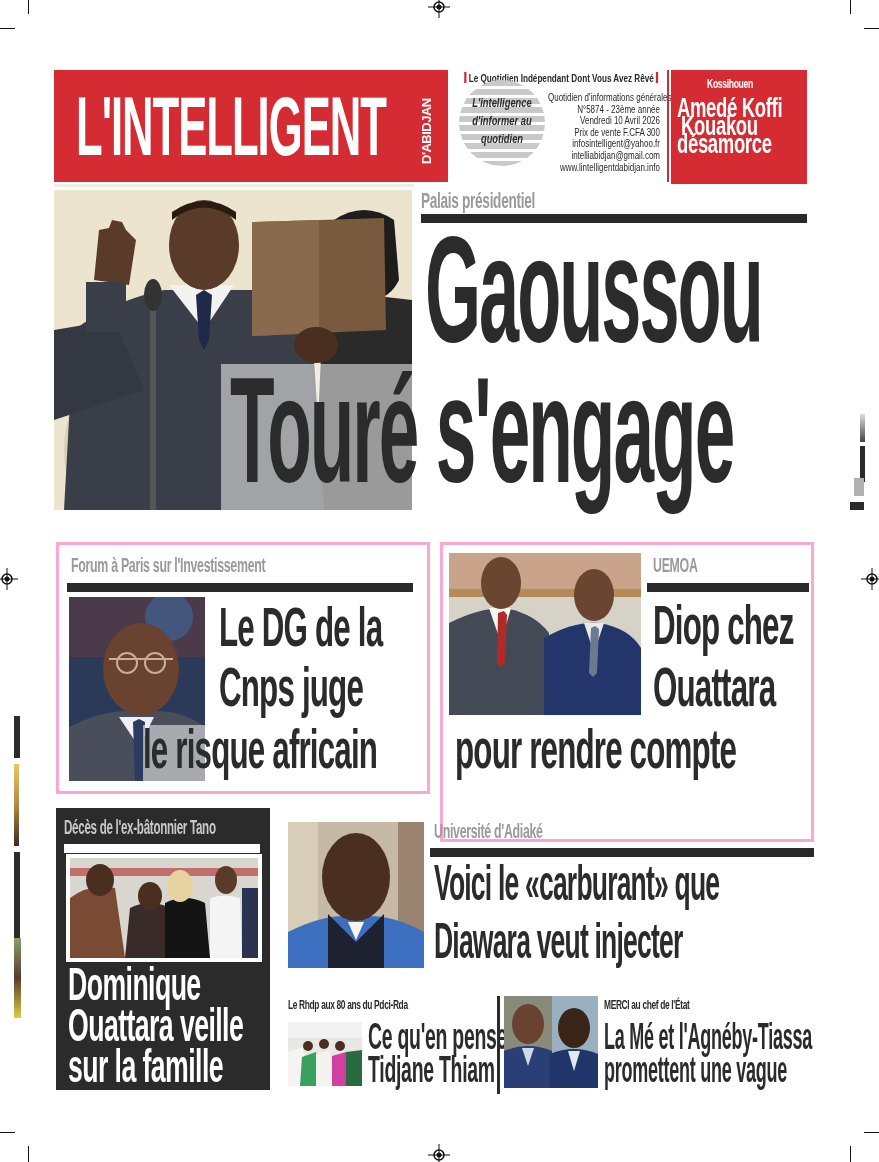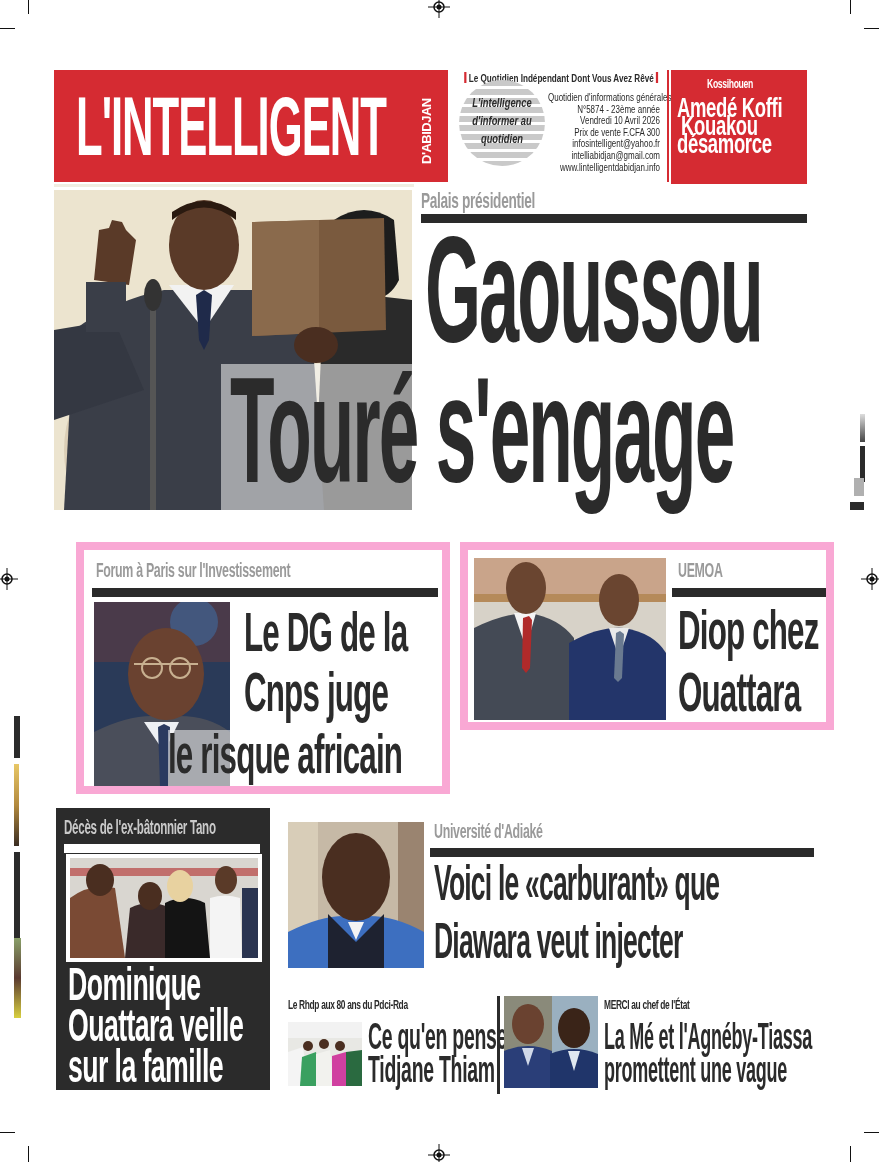--- a/index.html
+++ b/index.html
@@ -38,21 +38,21 @@
   .lead-photo { position: absolute; left: 54px; top: 190px; width: 358px; height: 320px; overflow: hidden;
                 background: linear-gradient(180deg, #ebe3cc 0%, #e6dcc5 40%, #d8cfb9 100%); }
   .lead-photo svg { position: absolute; left: 0; top: 0; }
   .lead-kicker { position: absolute; left: 421px; top: 188px; font-size: 22px; color: #9a9a9a; transform: scaleX(0.62); }
   .lead-rule { position: absolute; left: 421px; top: 214px; width: 386px; height: 9px; background: #2a2a2a; }
   .lead-line1 { position: absolute; left: 425px; top: 215px; font-size: 150px; line-height: 150px; color: #2b2b2b; transform: scaleX(0.48); letter-spacing: -4px; }
   .lead-overlay { position: absolute; left: 221px; top: 364px; width: 191px; height: 146px; background: rgba(245,245,245,0.55); }
   .lead-line2 { position: absolute; left: 230px; top: 355px; font-size: 150px; line-height: 150px; color: #2b2b2b; transform: scaleX(0.486); letter-spacing: -4px; }
 
   
-  .box { position: absolute; border: 8px solid #f9a8d4; background: #fff; overflow: hidden; margin-left: 20px; }
+  .box { position: absolute; border: 3px solid #f9a8d4; background: #fff; overflow: hidden; }
   .box .kicker { position: absolute; font-size: 20px; color: #9a9a9a; transform: scaleX(0.62); }
   .box .rule { position: absolute; height: 9px; background: #2a2a2a; }
   .big { position: absolute; color: #2b2b2b; font-size: 56px; line-height: 60px; transform: scaleX(0.56); letter-spacing: -1.5px; }
 
   .photo { position: absolute; overflow: hidden; }
 
   
   .darkbox { position: absolute; left: 56px; top: 808px; width: 214px; height: 282px; background: #2b2b2b; overflow: hidden; }
   .darkbox .kicker { position: absolute; left: 8px; top: 8px; font-size: 20px; color: #c9c9c9; transform: scaleX(0.58); }
   .darkbox .rule { position: absolute; left: 8px; top: 36px; width: 196px; height: 9px; background: #fff; }
@@ -197,21 +197,21 @@
       <circle cx="58" cy="66" r="10" fill="none" stroke="#c8b090" stroke-width="2"></circle>
       <circle cx="86" cy="66" r="10" fill="none" stroke="#c8b090" stroke-width="2"></circle>
     </svg>
   </div>
   <div class="cond big" style="left:160px;top:52px;">Le DG de la</div>
   <div class="cond big" style="left:160px;top:112px;">Cnps juge</div>
   <div style="position:absolute;left:84px;top:180px;width:62px;height:56px;background:rgba(245,245,245,0.55);"></div>
   <div class="cond big" style="left:84px;top:174px;">le risque africain</div>
 </div>
 
-<div class="box" style="left:440px;top:542px;width:374px;height:188px;">
+<div class="box" style="left:440px;top:542px;width:374px;height:300px;">
   <div class="photo" style="left:6px;top:8px;width:192px;height:162px;">
     <svg width="192" height="162" viewBox="0 0 192 162">
       <rect width="192" height="162" fill="#d7d2c8"></rect>
       <rect width="192" height="36" fill="#c9a48a"></rect>
       <rect y="36" width="192" height="8" fill="#b58a5a"></rect>
 
       <path d="M0 70 Q30 55 55 55 Q85 60 100 80 L100 162 L0 162 Z" fill="#444a55"></path>
       <path d="M40 55 L52 90 L62 55 Z" fill="#f4f4f4"></path>
       <path d="M49 60 L55 58 L58 62 L56 110 L52 115 L48 110 Z" fill="#b02a2a"></path>
       <ellipse cx="52" cy="30" rx="20" ry="26" fill="#6a4530"></ellipse>

